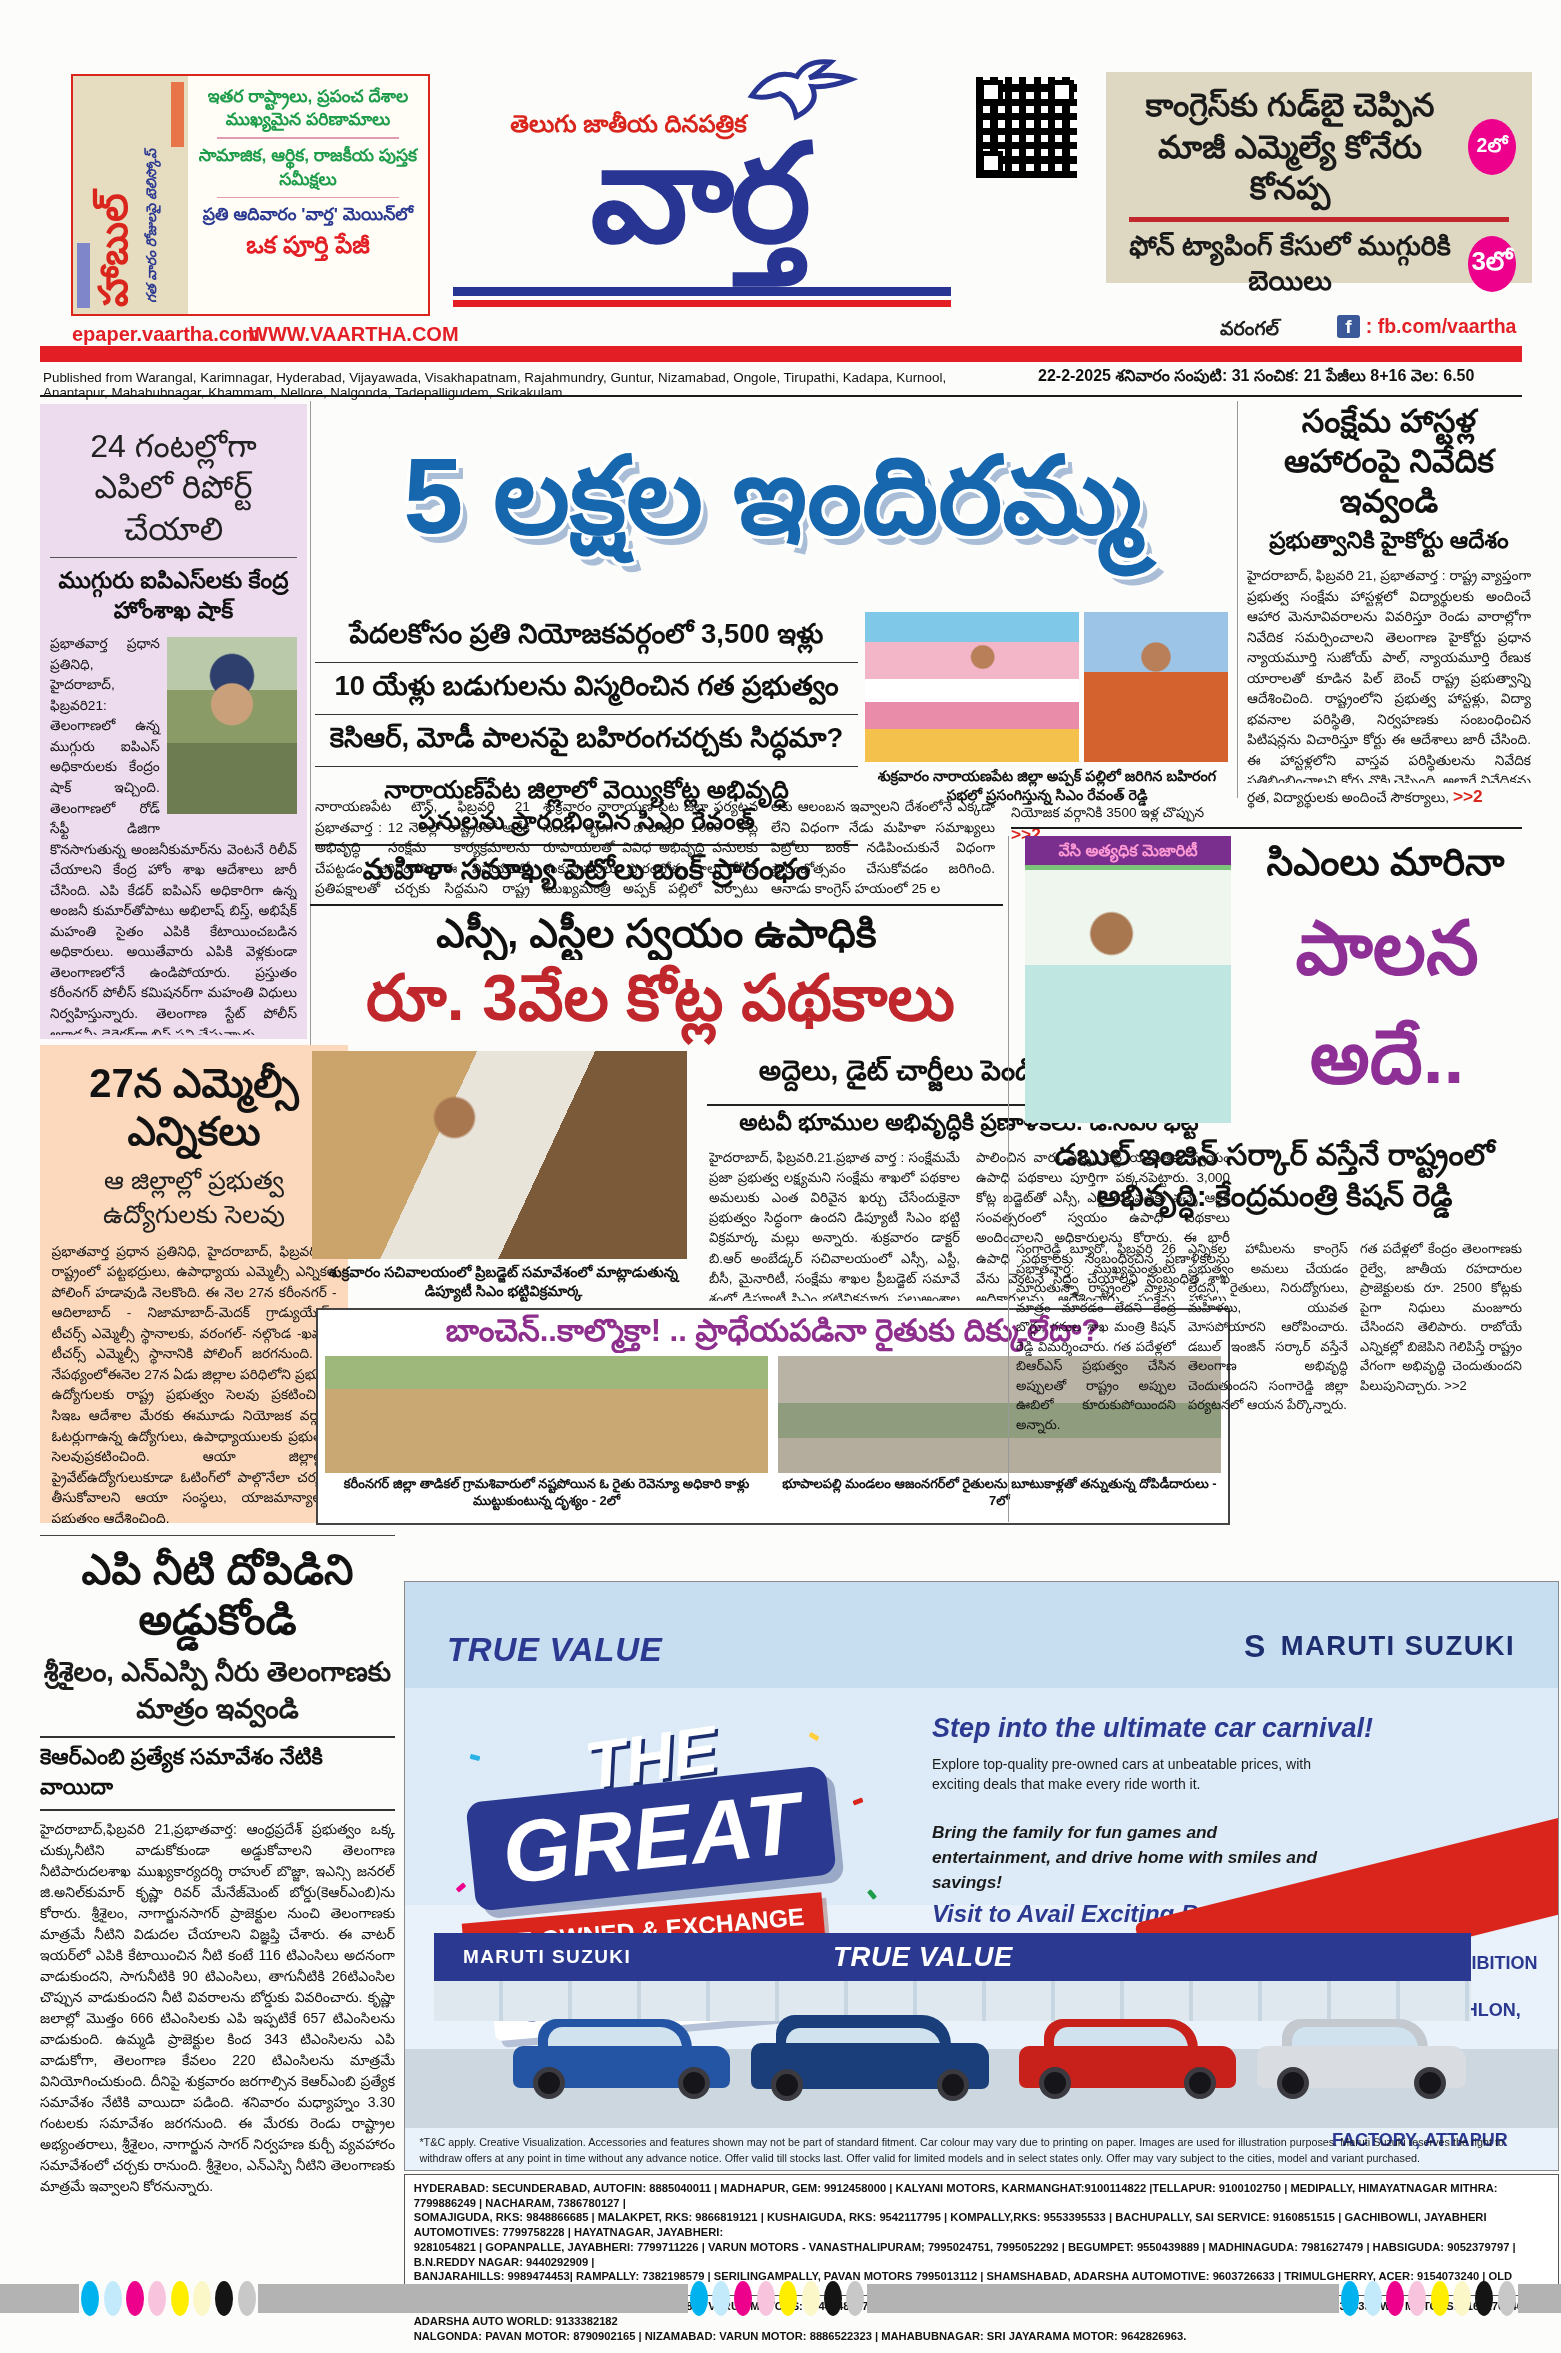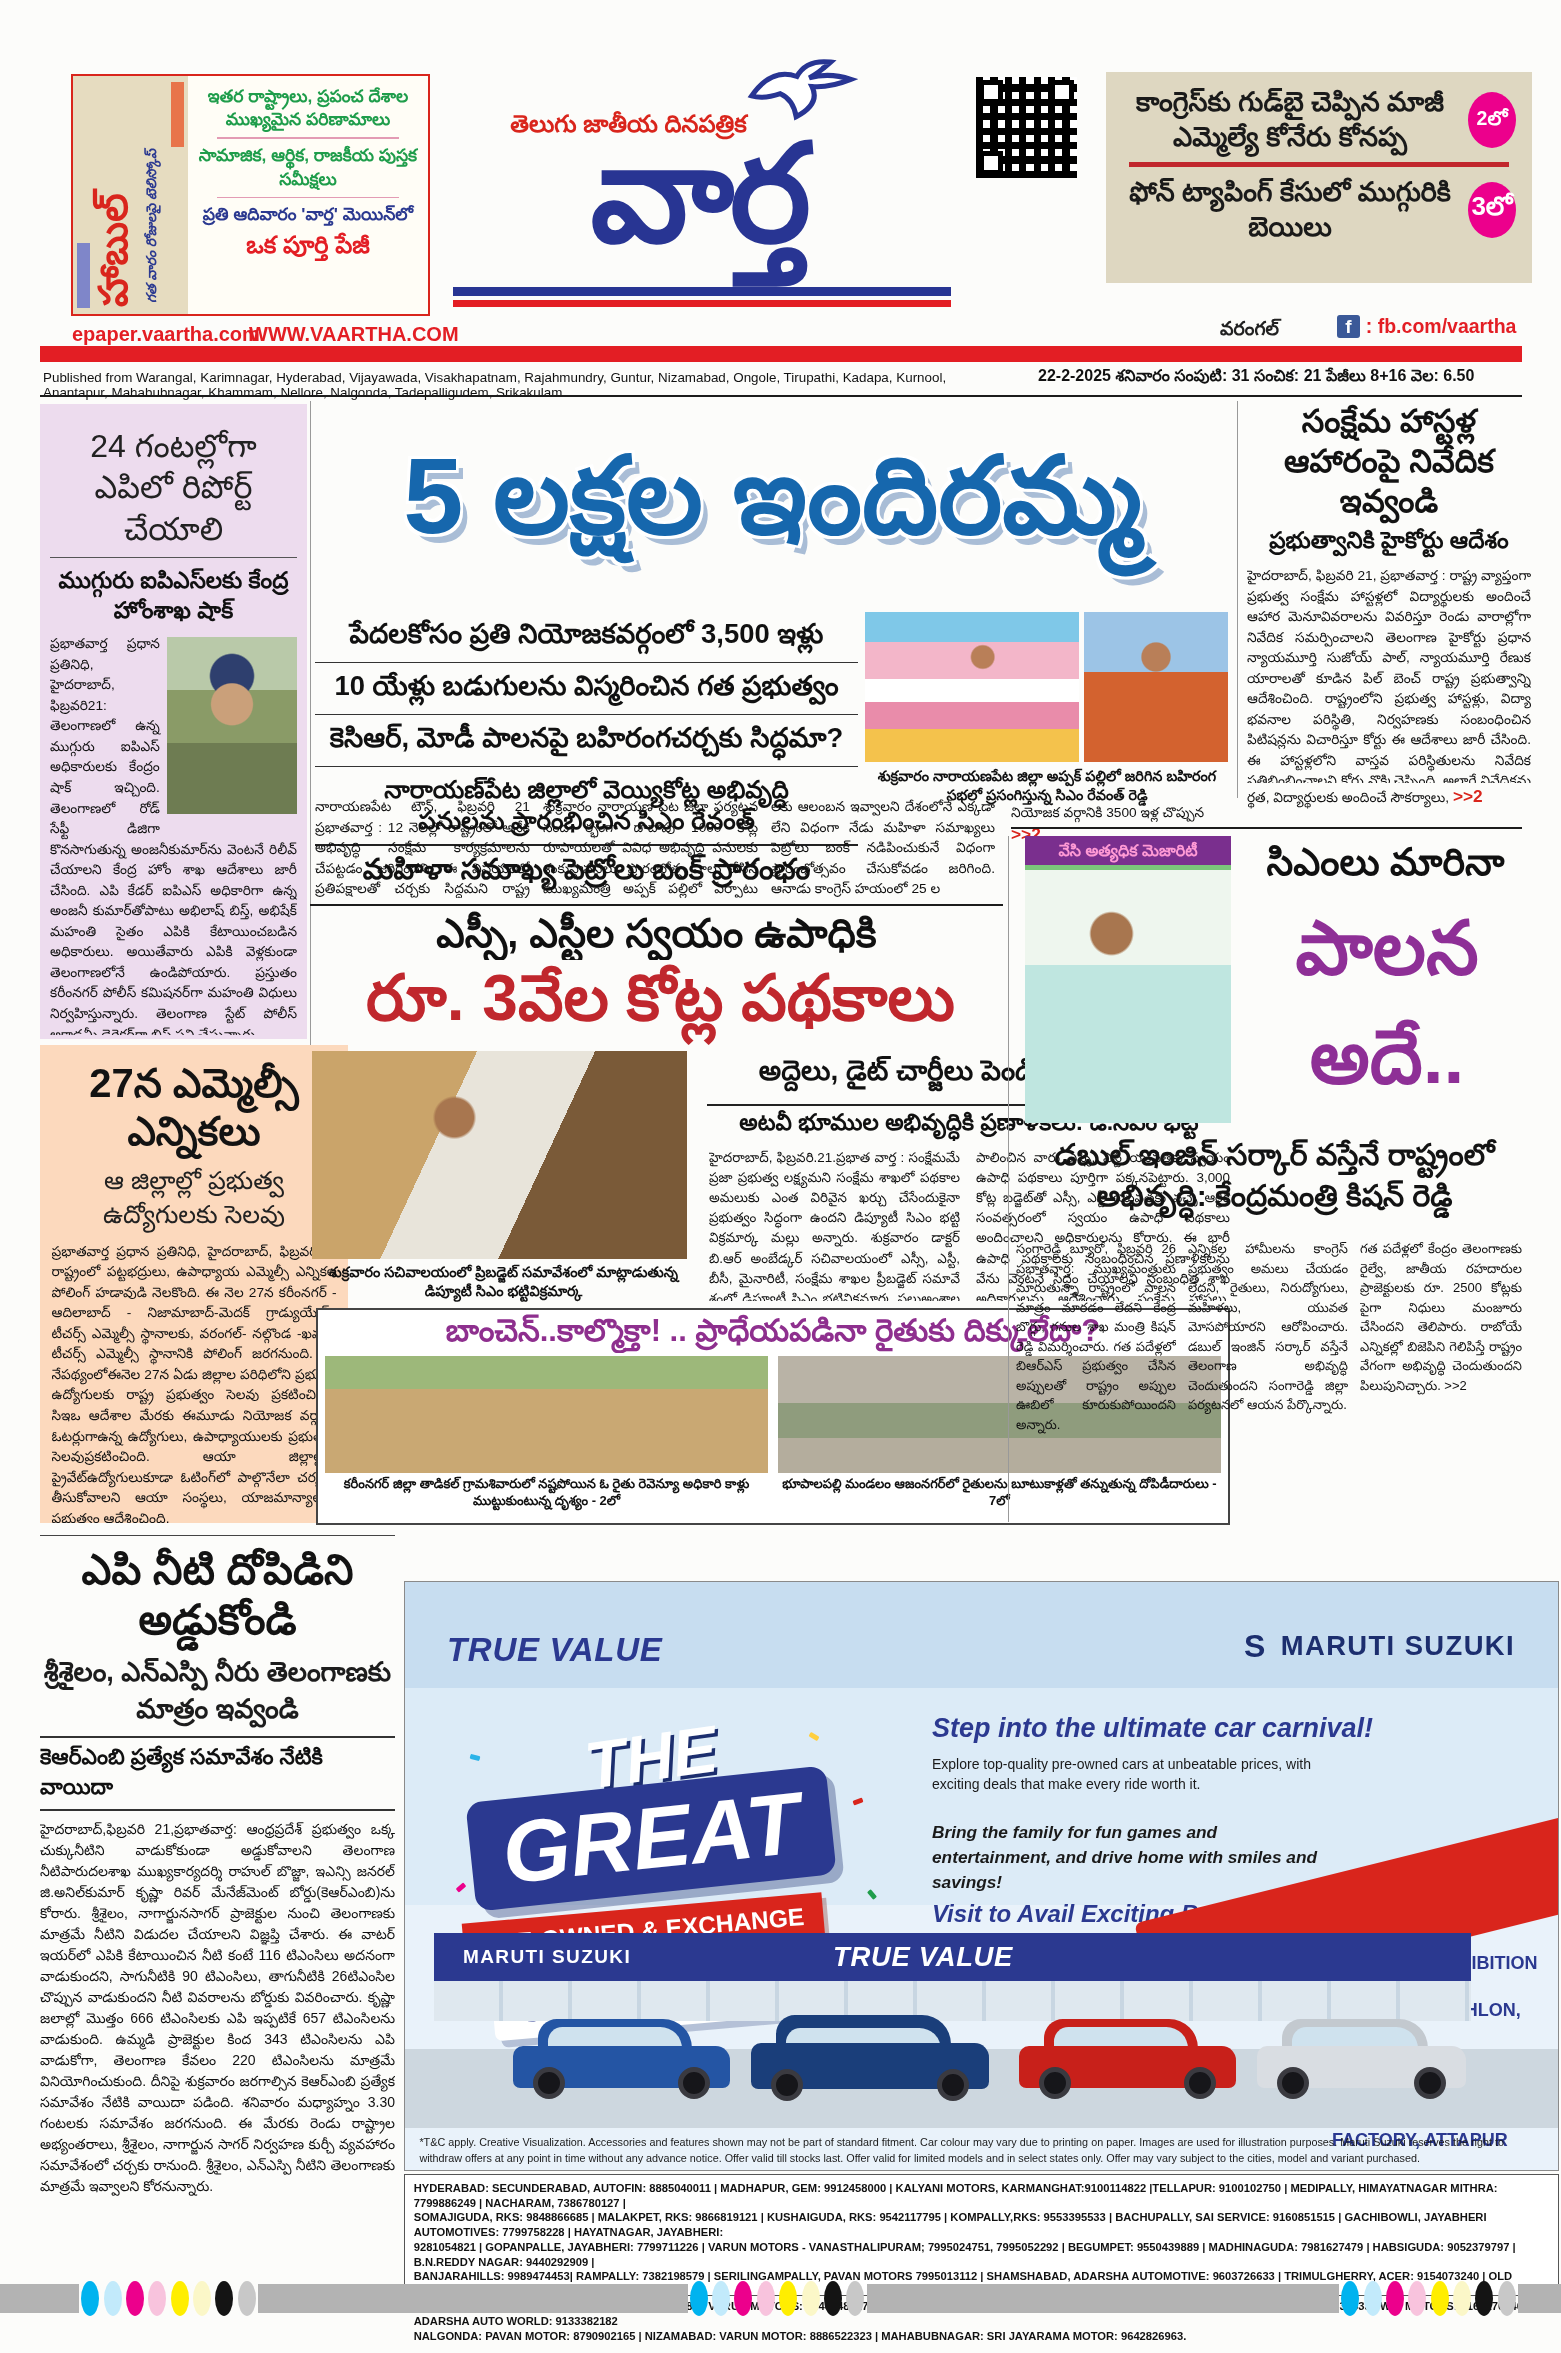--- a/index.html
+++ b/index.html
@@ -71,21 +71,21 @@
   <div class="abs" style="left:976px;top:77px;width:101px;height:101px;background:
        repeating-linear-gradient(0deg,#000 0 7.2px,transparent 7.2px 14.4px),
        repeating-linear-gradient(90deg,#000 0 7.2px,#fff 7.2px 14.4px);">
     <div class="abs" style="left:2.9px;top:2.9px;width:24.5px;height:24.5px;background:#fff;border:5.8px solid #000;box-sizing:border-box;"></div>
     <div class="abs" style="right:2.9px;top:2.9px;width:24.5px;height:24.5px;background:#fff;border:5.8px solid #000;box-sizing:border-box;"></div>
     <div class="abs" style="left:2.9px;bottom:2.9px;width:24.5px;height:24.5px;background:#fff;border:5.8px solid #000;box-sizing:border-box;"></div>
   </div>
 
   <div class="abs" style="left:1106px;top:72px;width:426px;height:211px;background:#ded7c1;padding:13px 16px;box-sizing:border-box;">
     <div style="display:flex;align-items:center;gap:10px;">
-      <div class="c b" style="flex:1;font-size:27px;line-height:1.3;color:#1a1a1a;">కాంగ్రెస్‌కు గుడ్‌బై చెప్పిన మాజీ ఎమ్మెల్యే కోనేరు కోనప్ప</div>
+      <div class="c b" style="flex:1;font-size:32px;line-height:1.3;color:#1a1a1a;">కాంగ్రెస్‌కు గుడ్‌బై చెప్పిన మాజీ ఎమ్మెల్యే కోనేరు కోనప్ప</div>
       <div class="badge" style="width:48px;height:56px;font-size:19.5px;flex:none;">2లో</div>
     </div>
     <div style="height:5px;background:#c1272d;margin:7.2px 7.2px;"></div>
     <div style="display:flex;align-items:center;gap:10px;">
       <div class="c b" style="flex:1;font-size:27px;line-height:1.3;color:#1a1a1a;">ఫోన్ ట్యాపింగ్ కేసులో ముగ్గురికి బెయిలు</div>
       <div class="badge" style="width:48px;height:56px;font-size:26px;flex:none;">3లో</div>
     </div>
   </div>
 
   <div class="abs b" style="left:1220px;top:318px;font-size:19px;color:#222;">వరంగల్</div>

